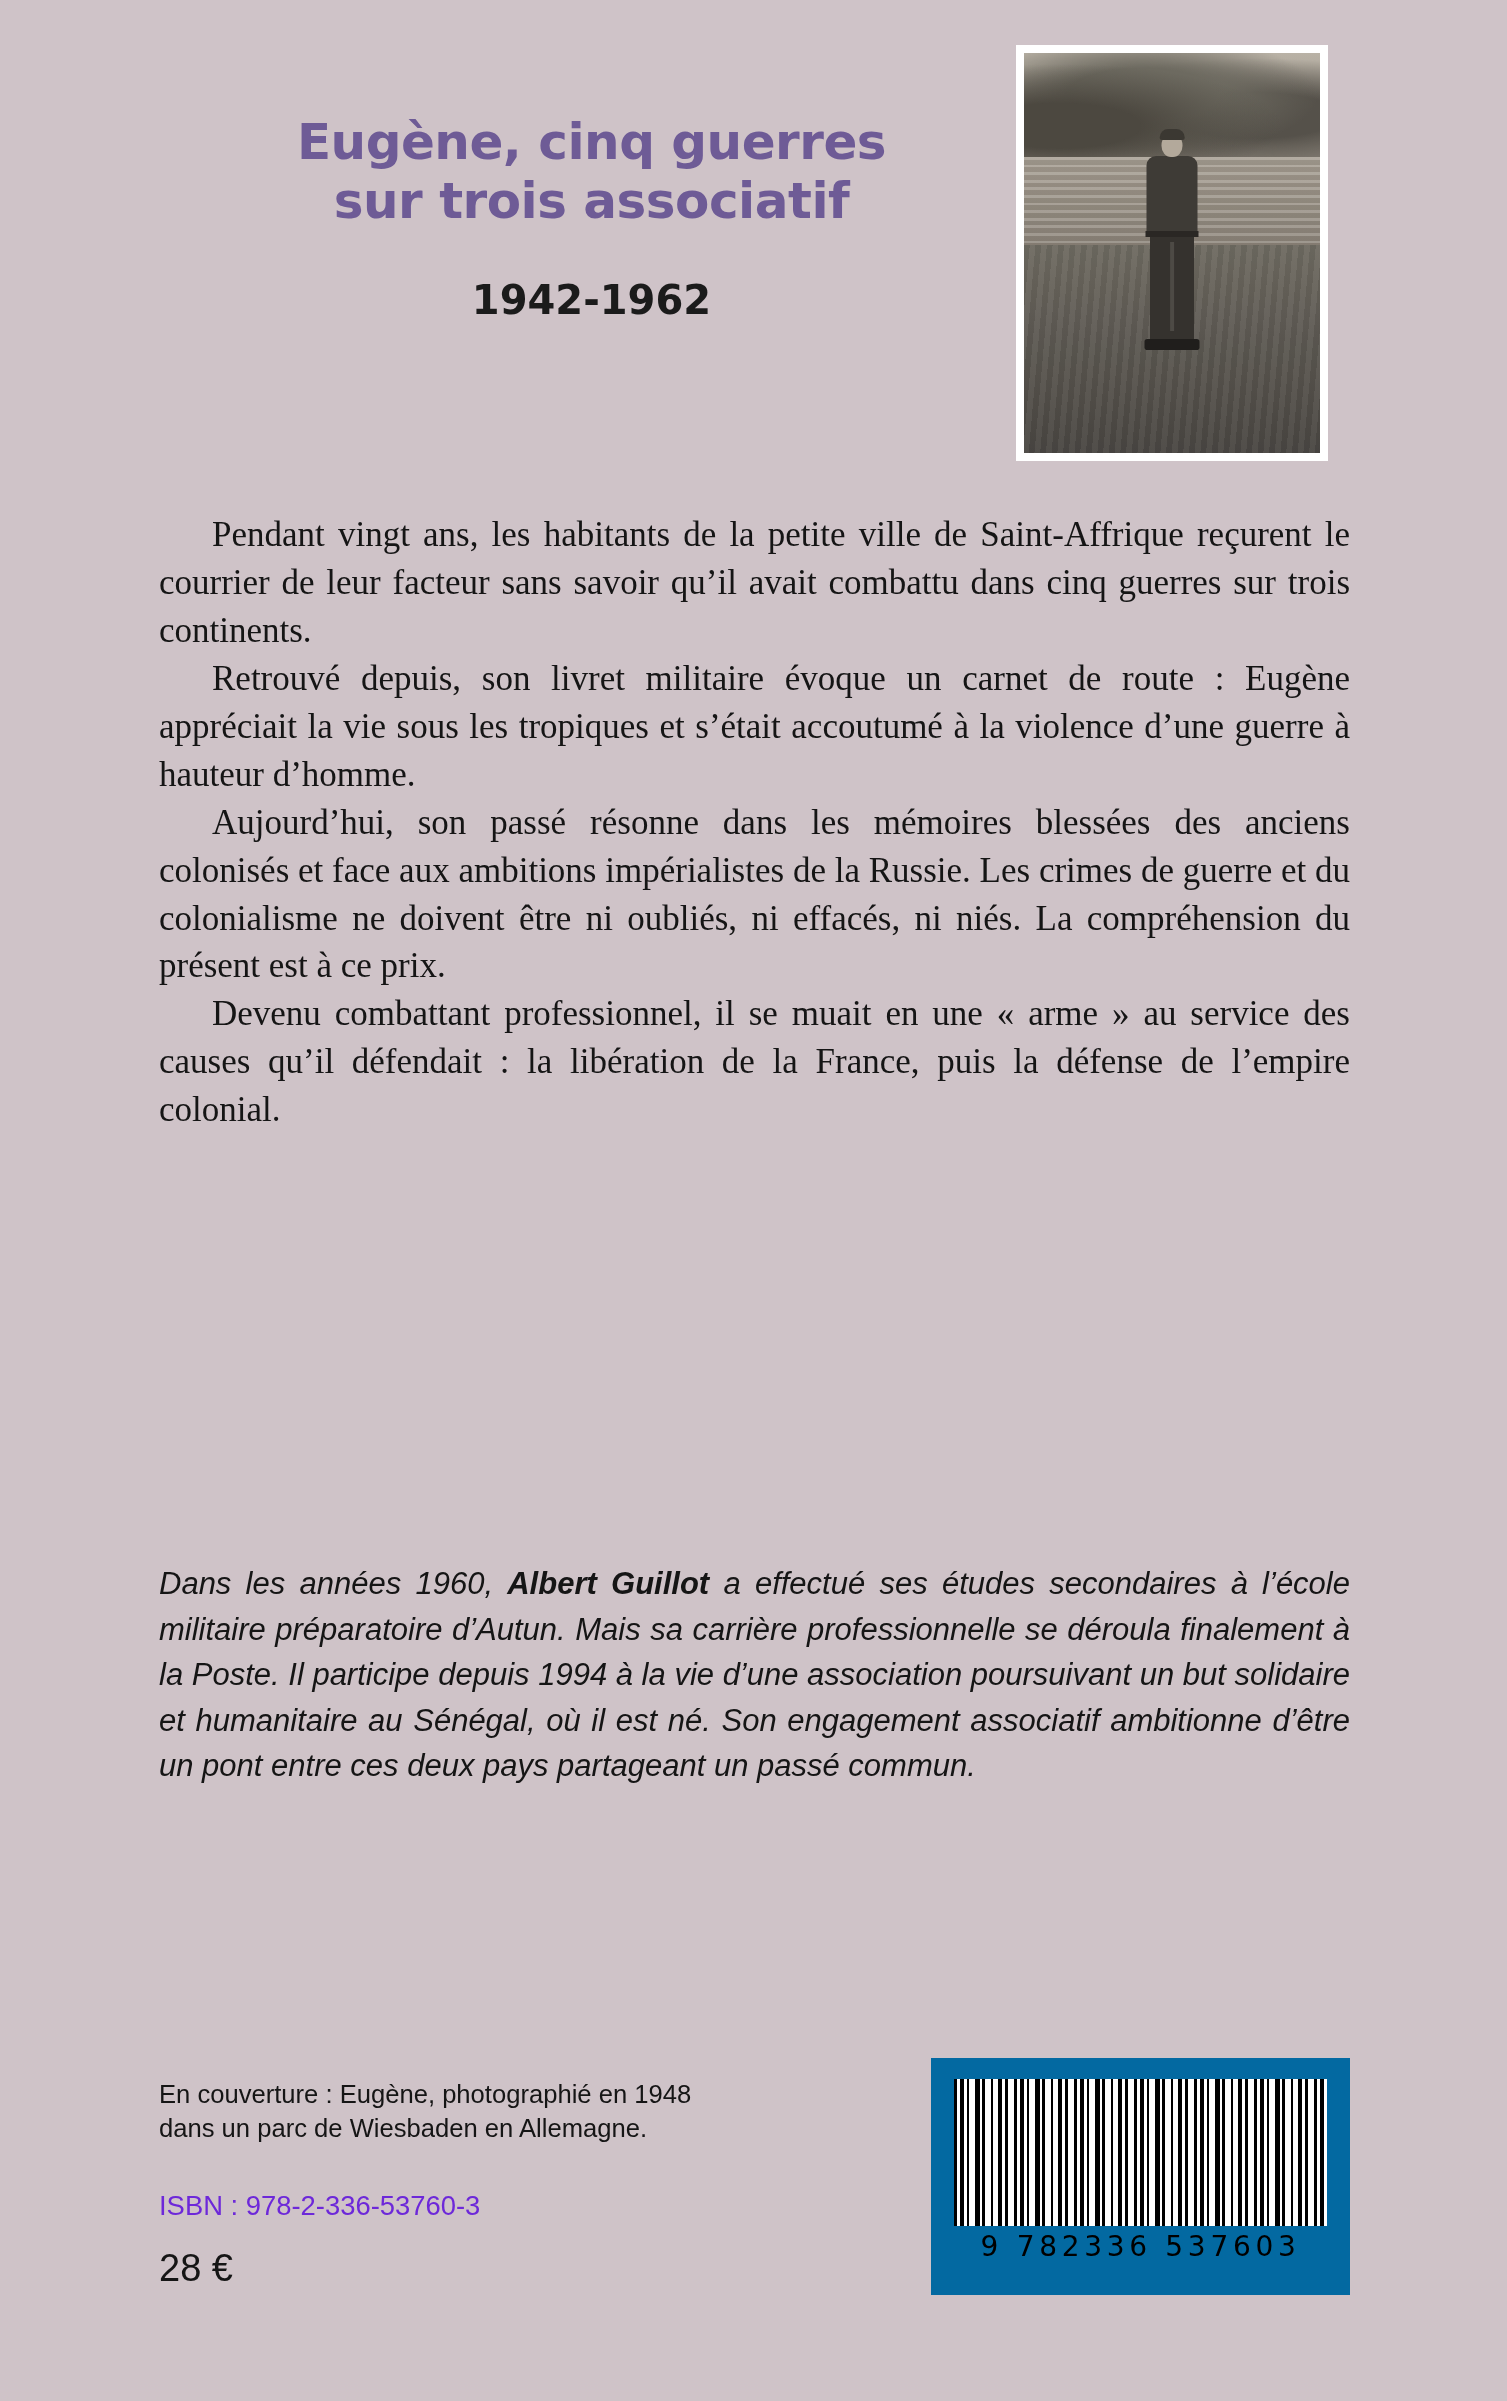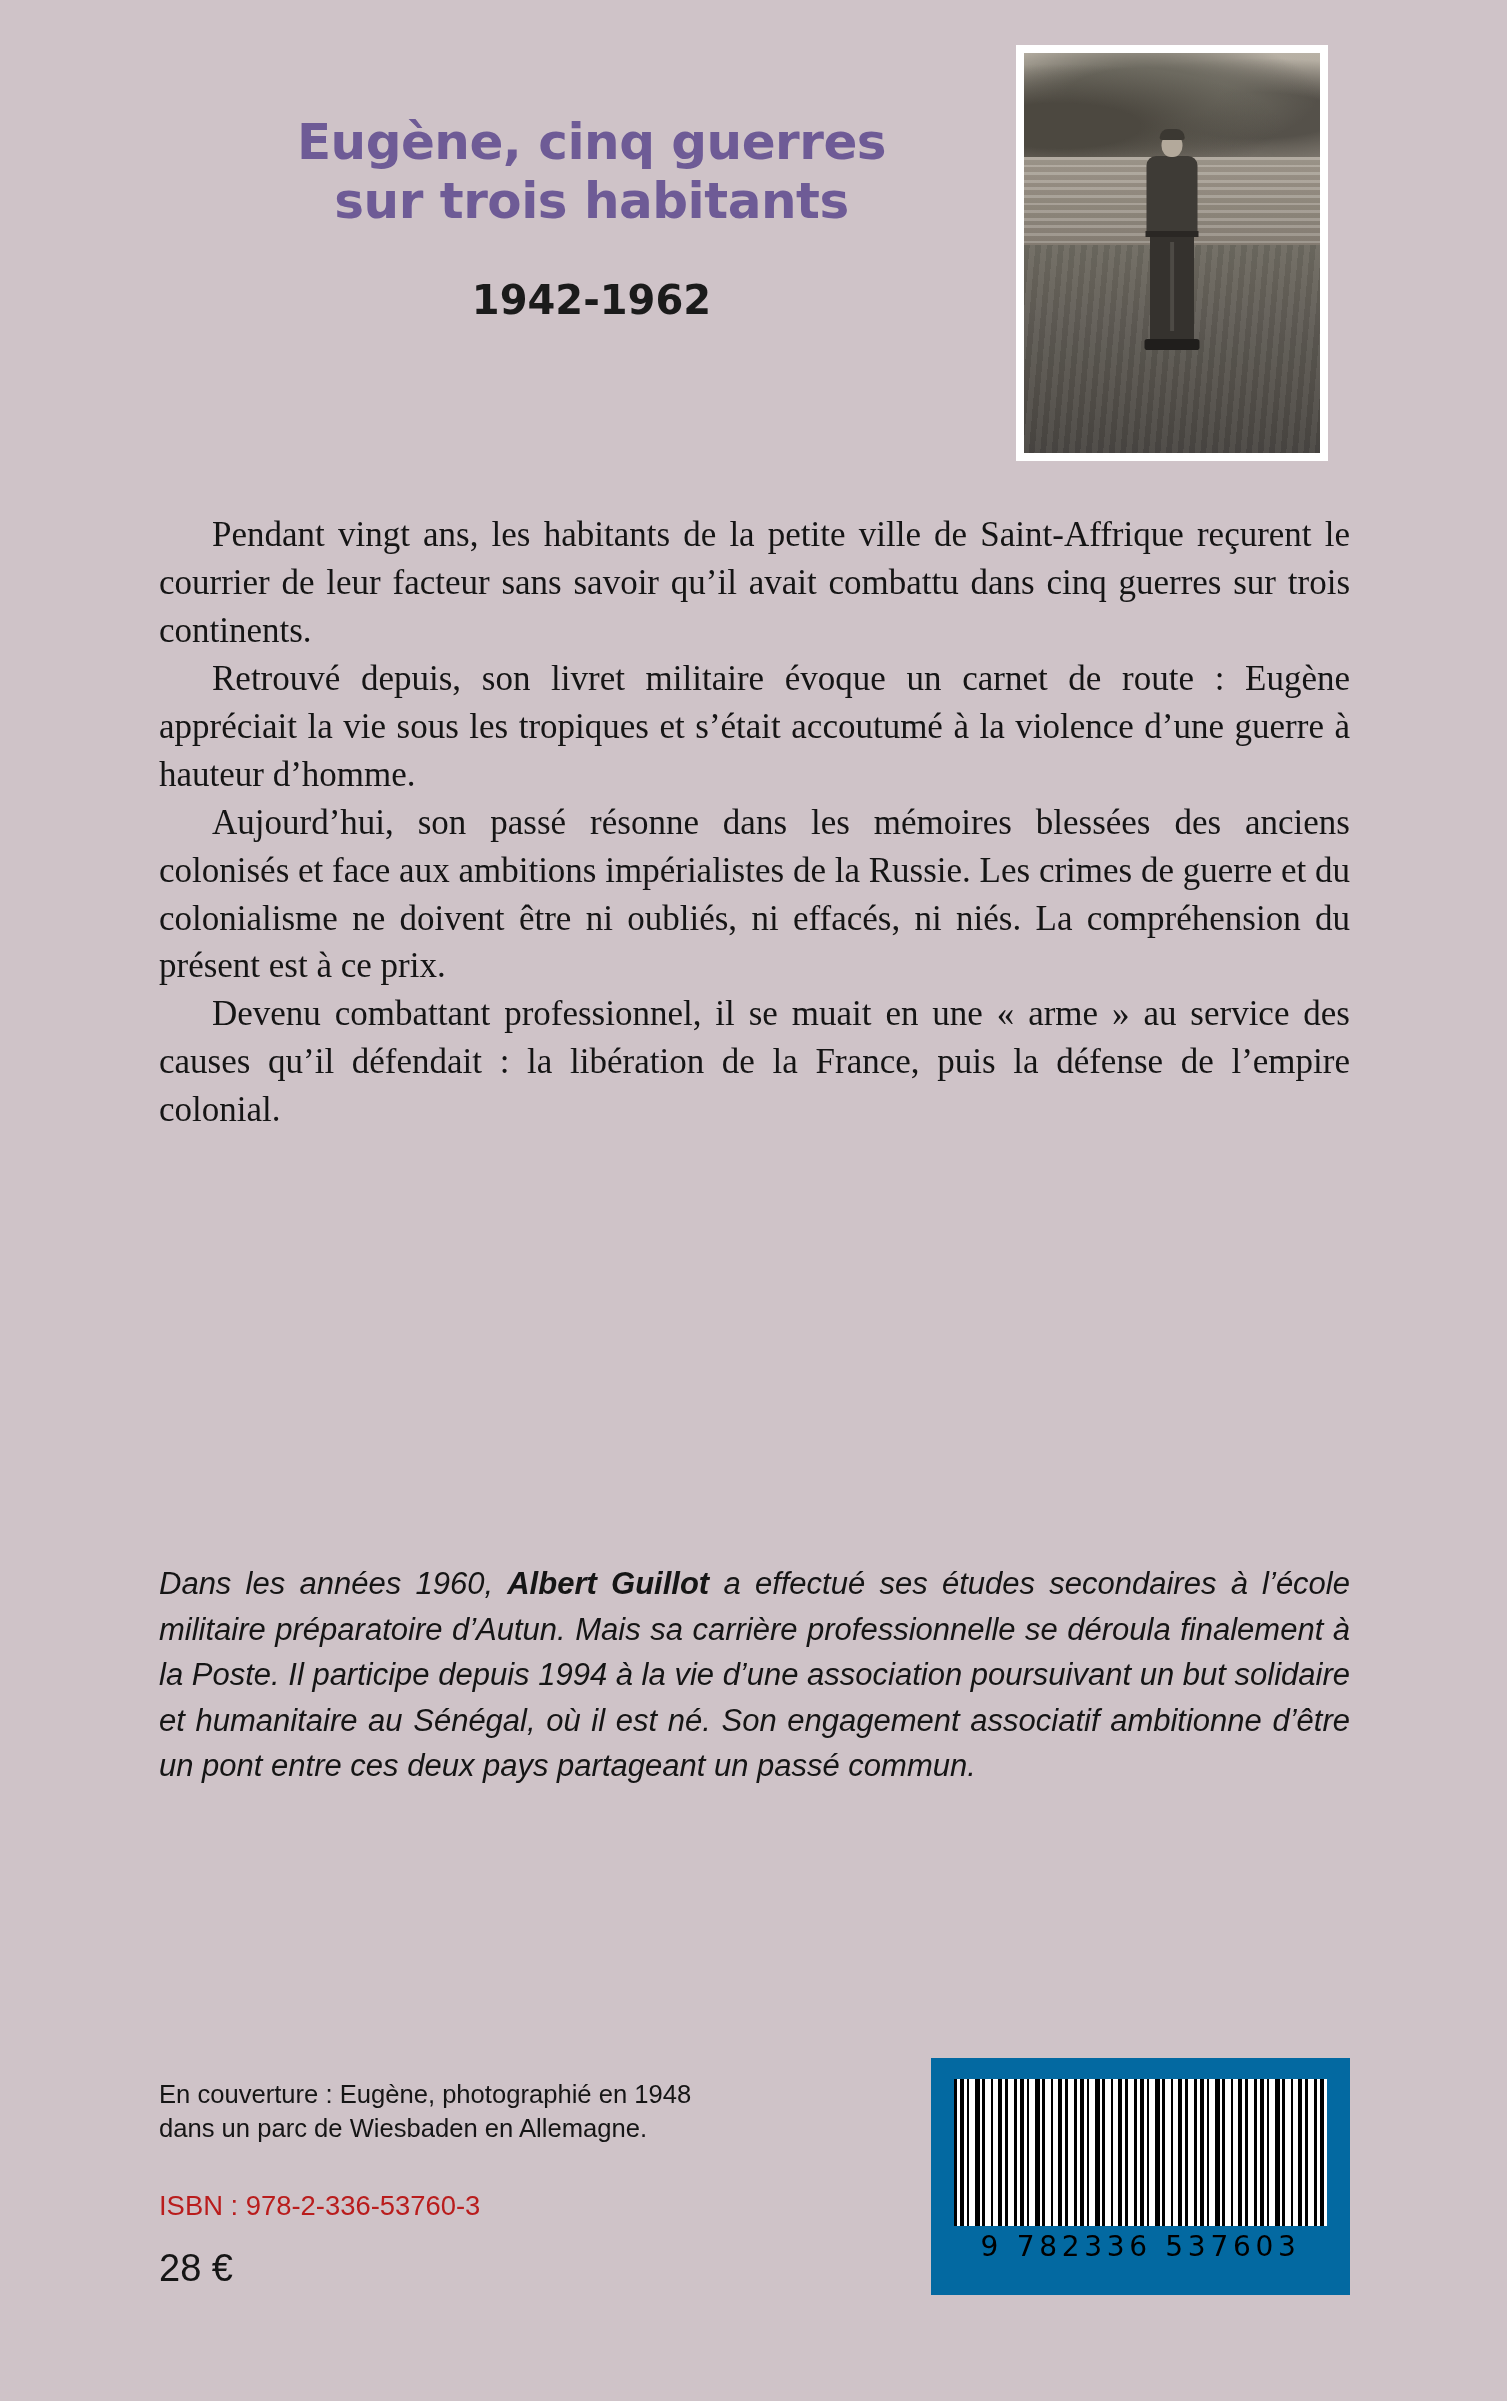--- a/index.html
+++ b/index.html
@@ -208,21 +208,21 @@
     top: 19px;
     width: 719px;
     color: #151515;
     font-size: 25.6px;
     line-height: 1.33;
   }
   .isbn {
     position: absolute;
     left: 0;
     top: 132px;
-    color: #b91c1c;
+    color: #6d28d9;
     font-size: 27.4px;
   }
   .price {
     position: absolute;
     left: 0;
     top: 189px;
     color: #151515;
     font-size: 38px;
   }
 
@@ -263,21 +263,21 @@
 </head>
 <body>
 
 <div class="page">
 
   <div class="header">
 
     <div class="title-block">
       <div class="book-title">
         <span>Eugène, cinq guerres</span><br>
-        <span>sur trois habitants</span>
+        <span>sur trois associatif</span>
       </div>
       <div class="book-dates">1942-1962</div>
     </div>
 
     <div class="cover-photo">
       <div class="photo-inner">
         <div class="ph-trees"></div>
         <div class="ph-water"></div>
         <div class="ph-ground"></div>
         <div class="ph-soldier">

